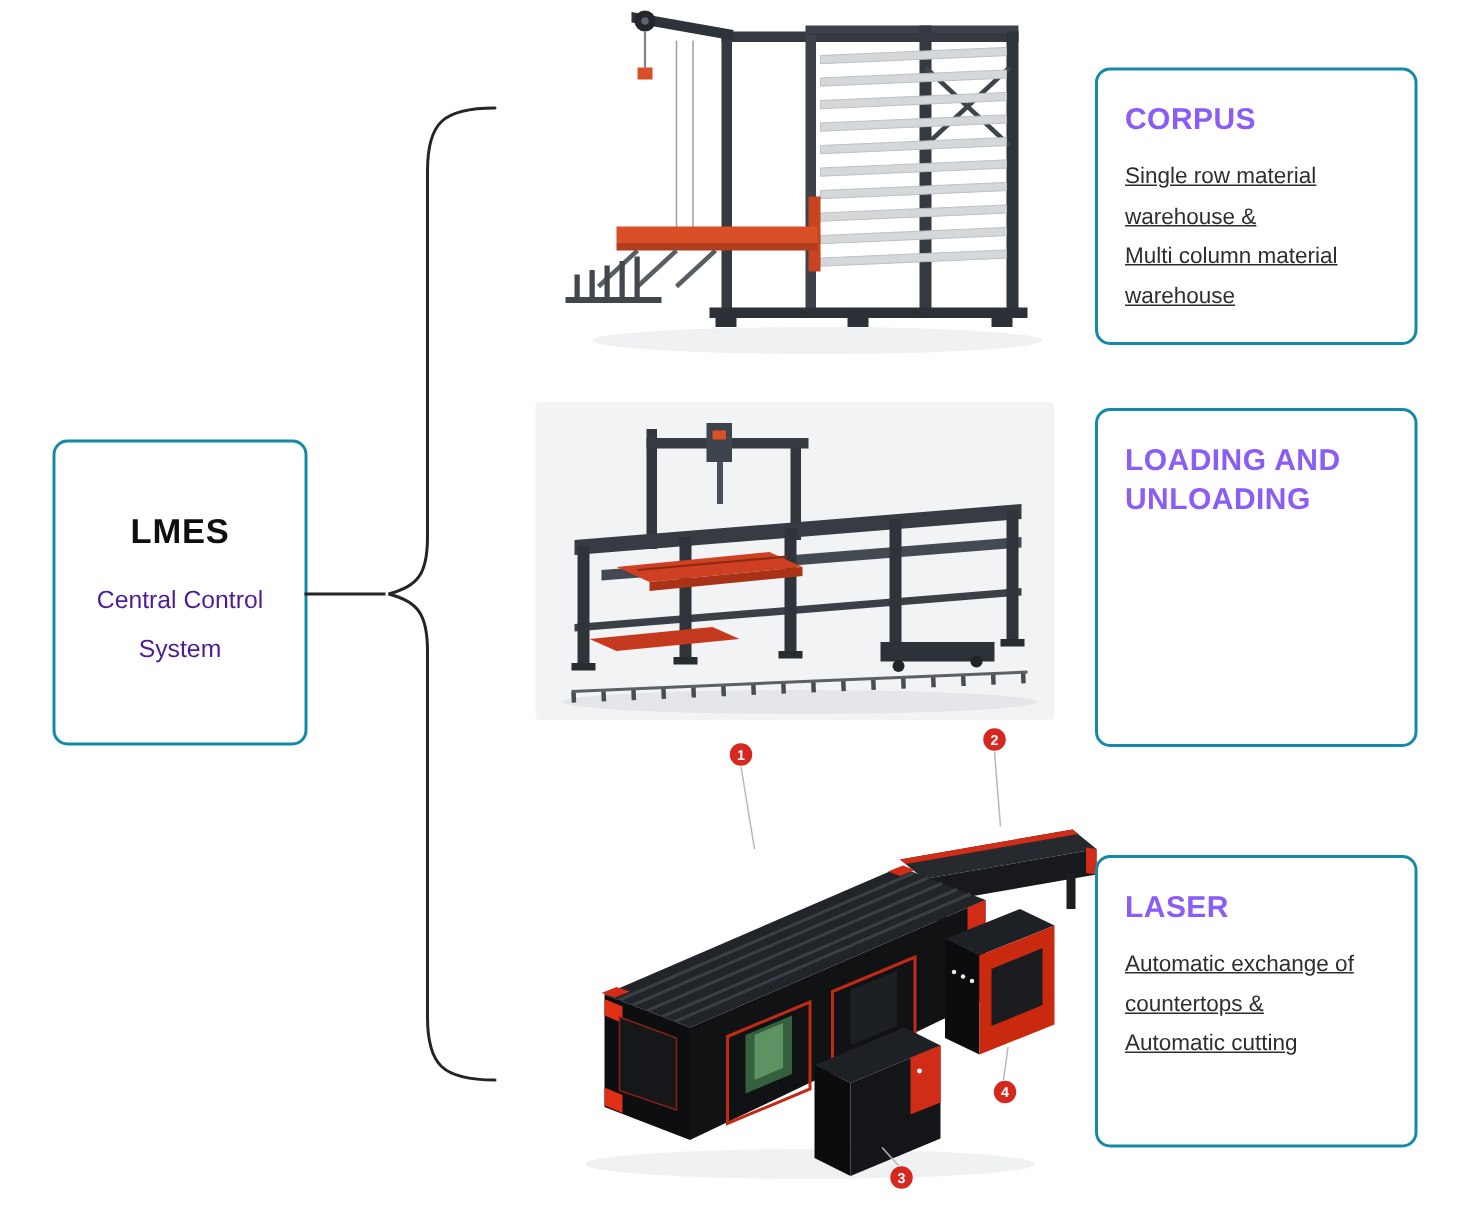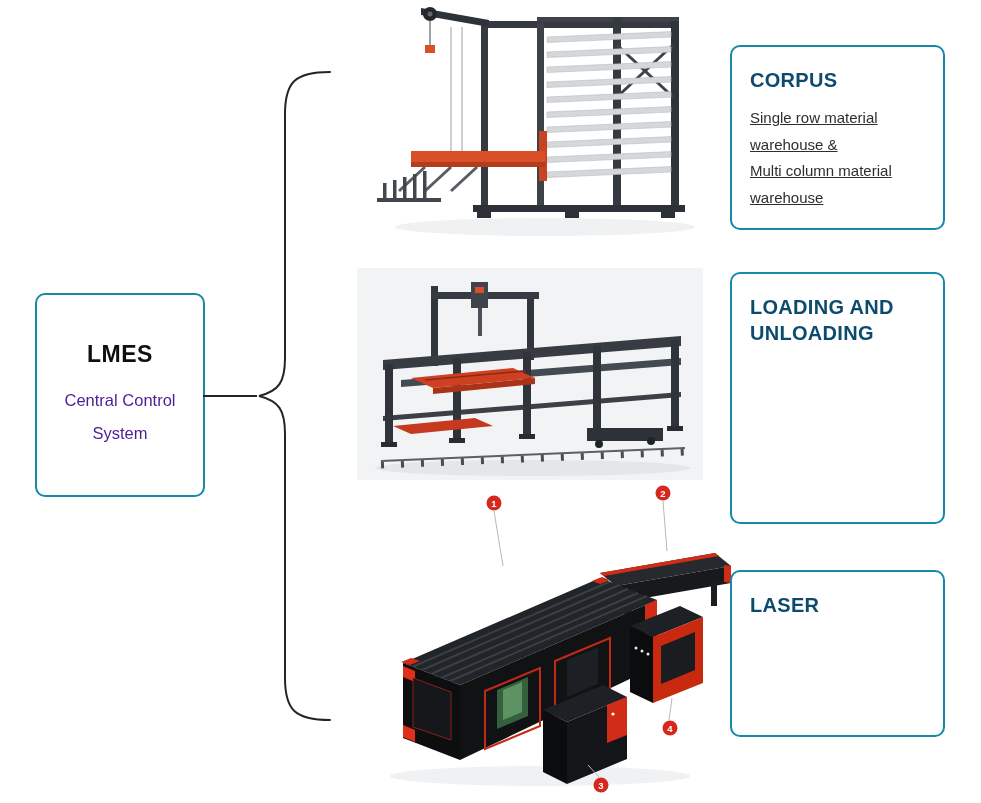--- a/index.html
+++ b/index.html
@@ -9,25 +9,25 @@
   .node{position:absolute;background:#fff;border:2px solid var(--accent-border,#1589a8);border-radius:10px;box-sizing:border-box;}
 
   .lmes{left:35px;top:293px;width:170px;height:204px;display:flex;flex-direction:column;
         align-items:center;justify-content:center;text-align:center;padding:0;}
   .lmes-title{font-size:23px;font-weight:700;color:#0f0f0f;letter-spacing:.5px;margin-bottom:16px;}
   .lmes-sub{font-size:16.5px;color:#4c1d95;line-height:1.95;}
 
   .card{position:absolute;left:730px;width:215px;background:#fff;
         border:2px solid var(--accent-border,#1589a8);border-radius:10px;
         padding:20px 18px;box-sizing:border-box;}
-  .card-title{font-size:20px;font-weight:700;color:#0c4a6e;letter-spacing:.3px;line-height:1.3;margin-bottom:12px;}
+  .card-title{font-size:20px;font-weight:700;color:#8b5cf6;letter-spacing:.3px;line-height:1.3;margin-bottom:12px;}
   .card-desc{font-size:15px;color:#2e2e2e;line-height:1.78;white-space:pre-line;text-decoration:underline;}
   #card-corpus{top:45px;height:185px;}
-  #card-loading{top:272px;height:252px;}
-  #card-laser{top:570px;height:167px;}
+  #card-loading{top:272px;height:226px;}
+  #card-laser{top:570px;height:195px;}
 
   .brace{position:absolute;left:195px;top:58px;}
   .m1{position:absolute;left:355px;top:5px;}
   .m2{position:absolute;left:355px;top:268px;}
   .m3{position:absolute;left:375px;top:478px;}
 </style>
 </head>
 <body>
 
 <div class="canvas">
@@ -224,15 +224,17 @@
     <div class="card-desc">Single row material warehouse &amp;
 Multi column material warehouse</div>
   </div>
 
   <div class="card" id="card-loading">
     <div class="card-title">LOADING AND UNLOADING</div>
   </div>
 
   <div class="card" id="card-laser">
     <div class="card-title">LASER</div>
+    <div class="card-desc">Automatic exchange of countertops &amp;
+Automatic cutting</div>
   </div>
 
 </div>
 
 </body></html>

